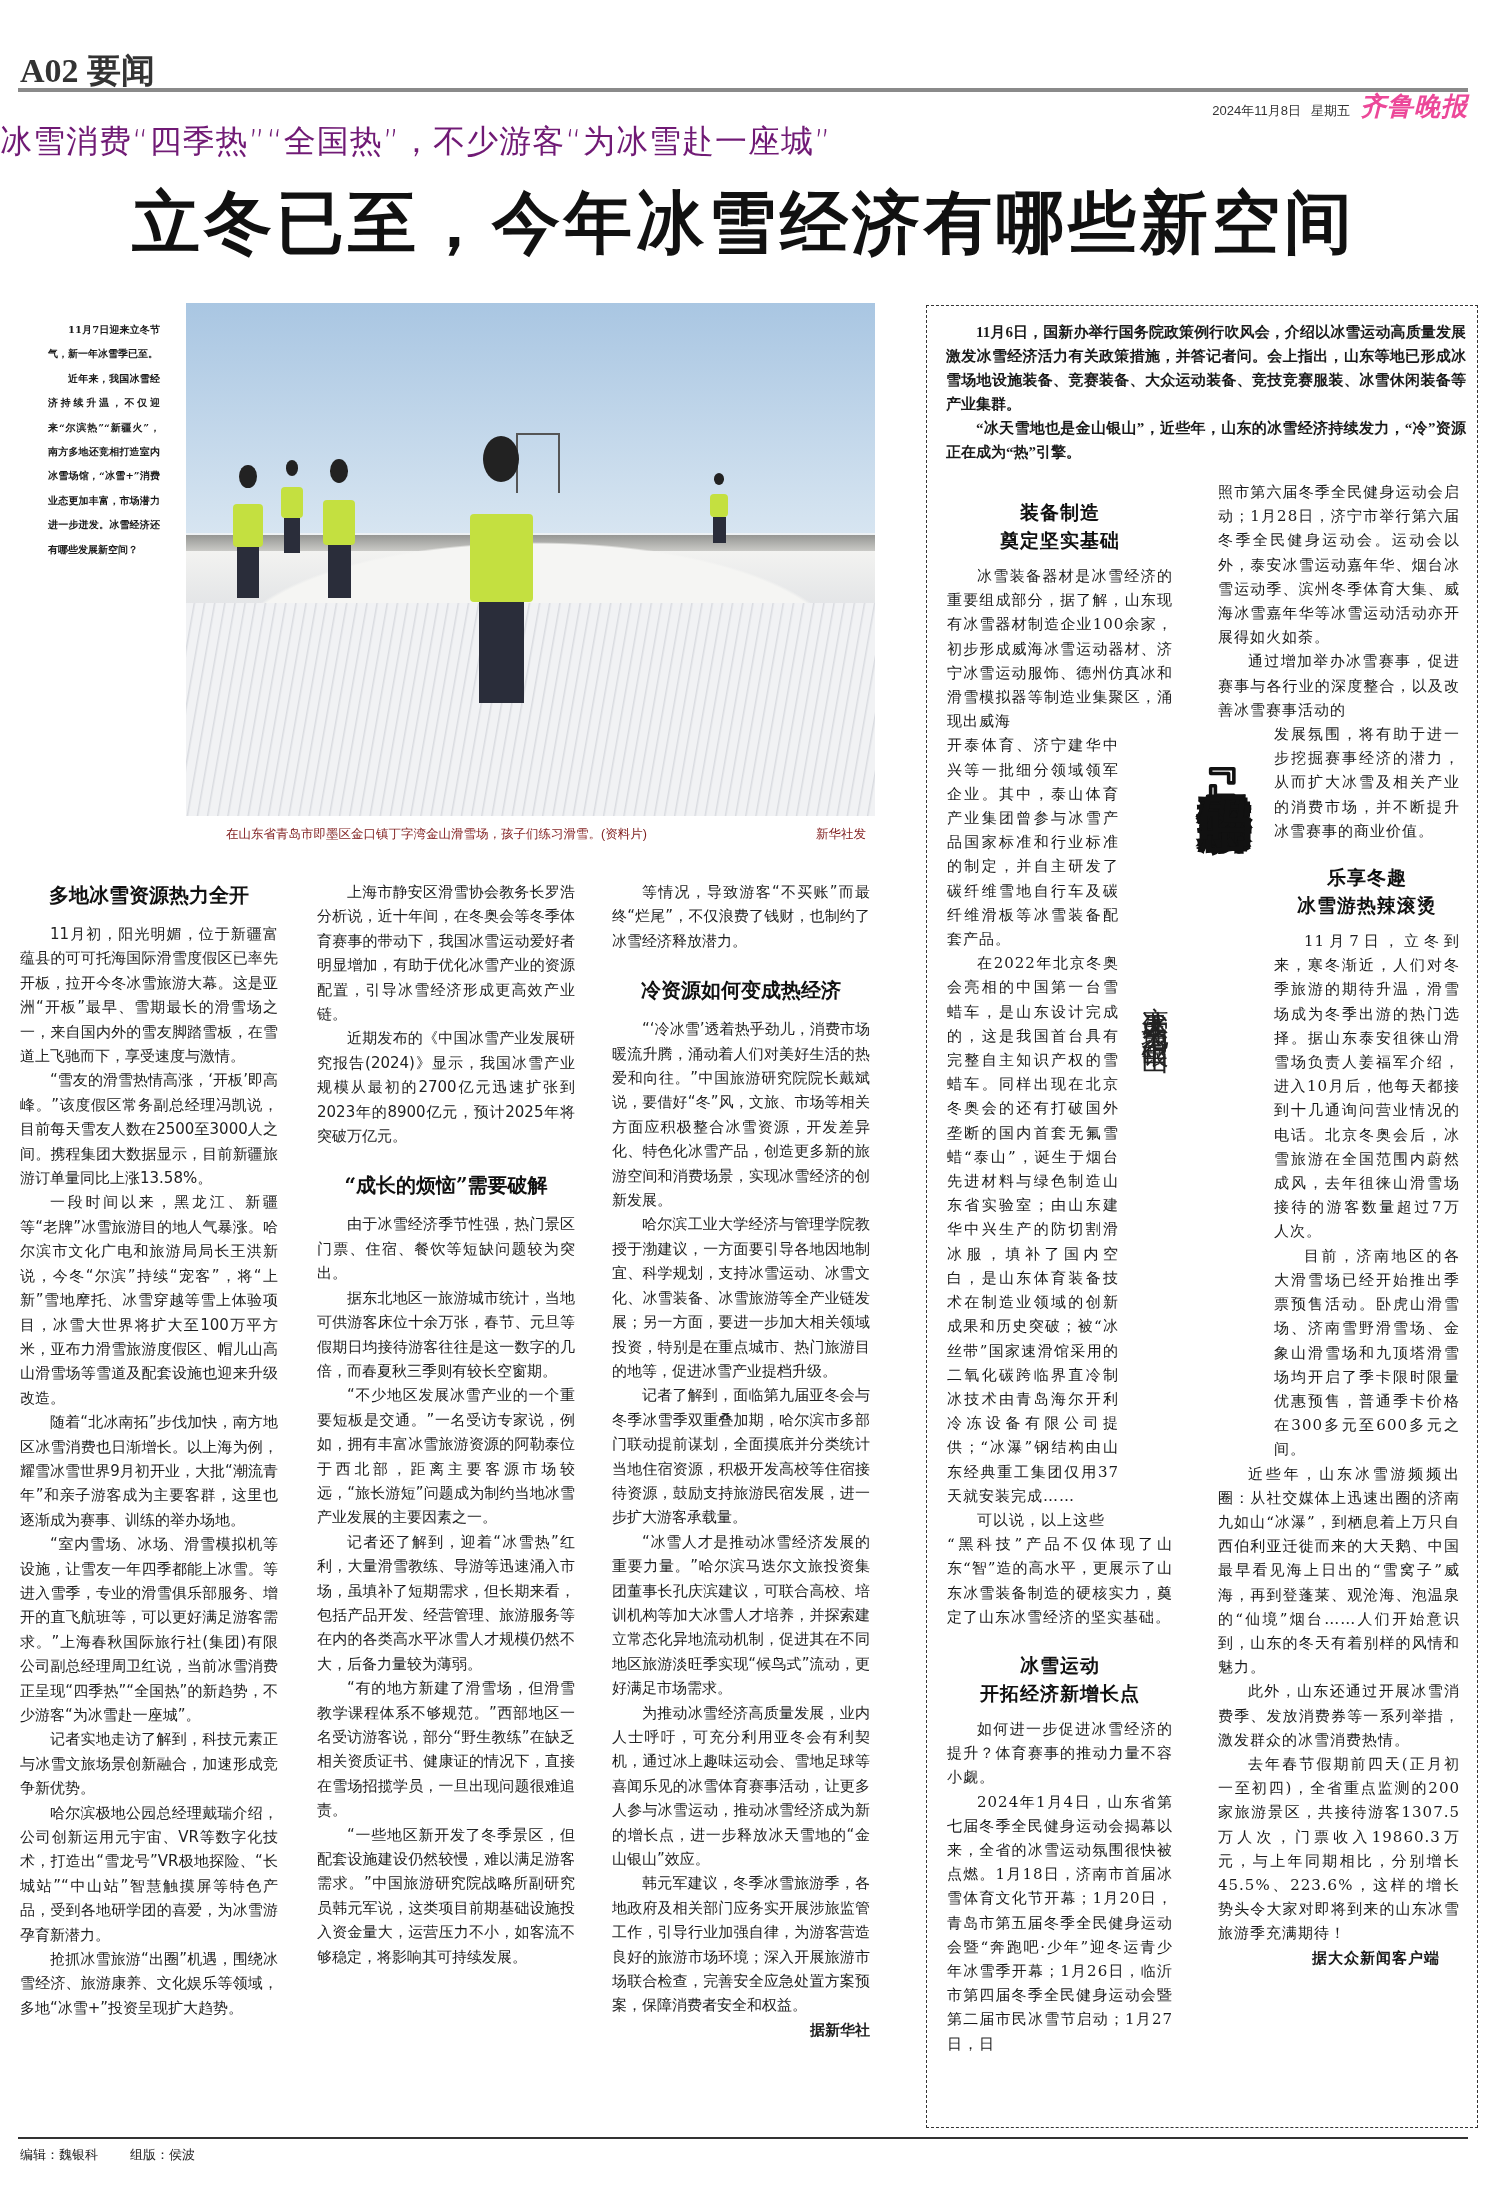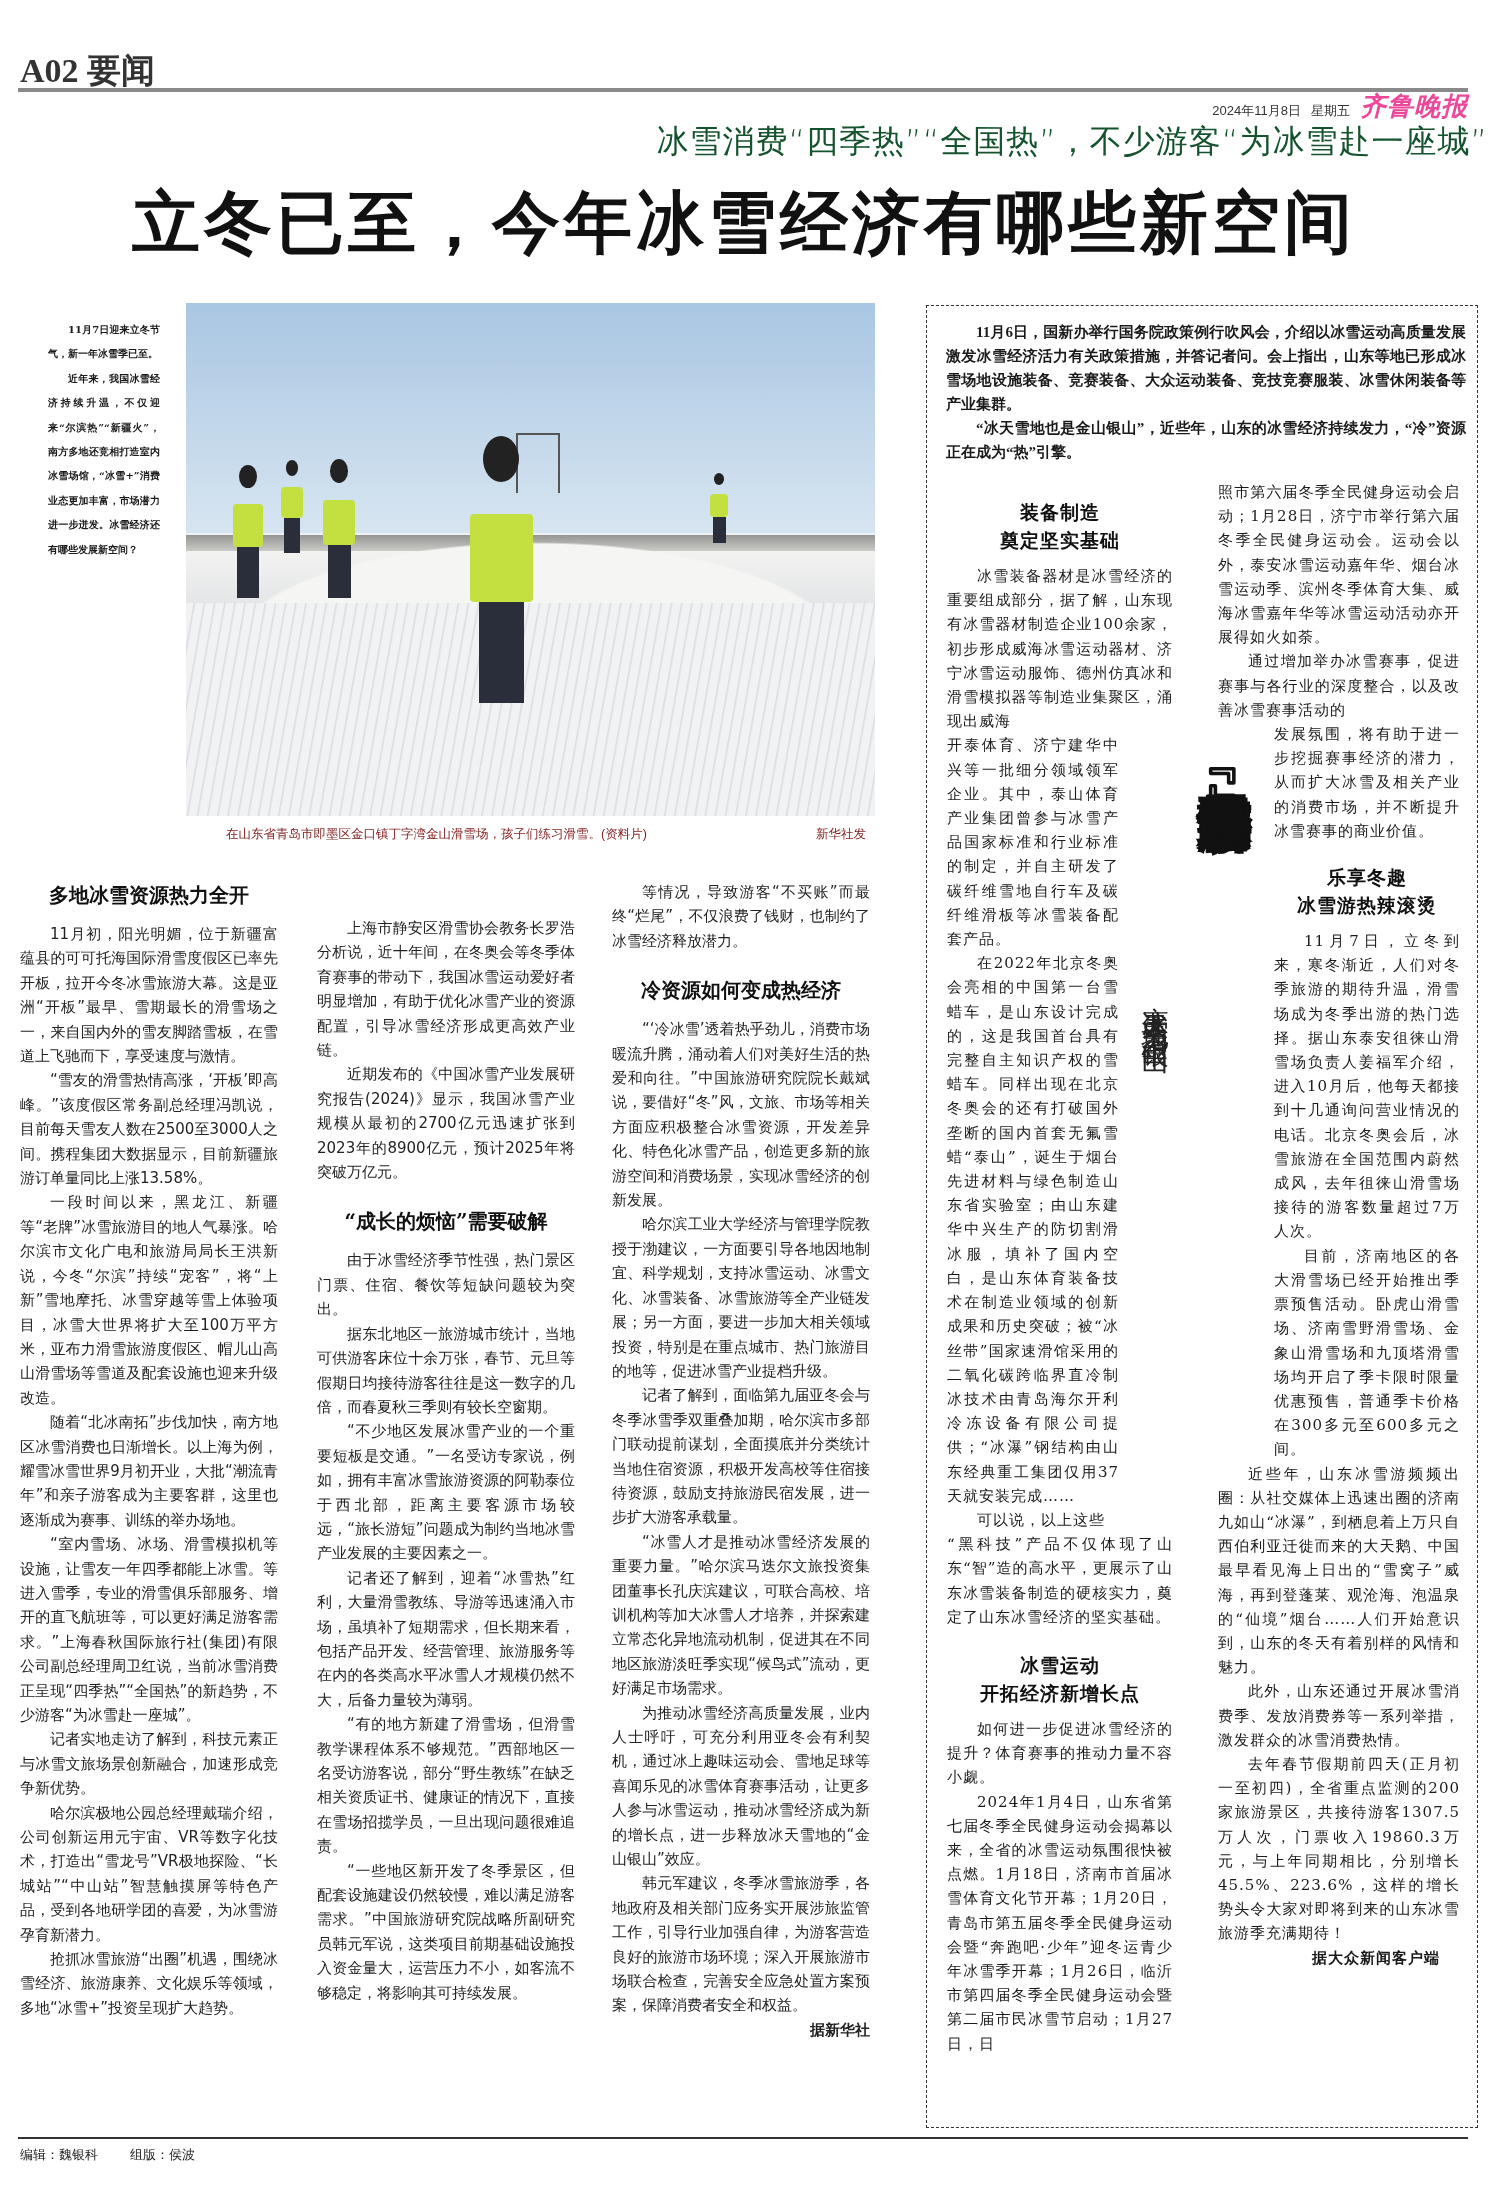--- a/index.html
+++ b/index.html
@@ -7,21 +7,21 @@
   body { position: relative; font-family: "DejaVu Serif", "Liberation Serif", serif; color: #1a1a1a; }
 
   .masthead { position: absolute; left: 18px; top: 38px; width: 1450px; height: 52px; }
   .page-no { position: absolute; left: 2px; top: 10px; font-family: "Liberation Serif", serif; font-size: 34px; font-weight: bold; color: #333; letter-spacing: 0px; }
   .masthead-right { position: absolute; right: 0; top: 16px; display: flex; align-items: baseline; gap: 10px; }
   .date { font-family: "Liberation Sans", sans-serif; font-size: 13px; color: #333; }
   .weekday { font-family: "Liberation Sans", sans-serif; font-size: 13px; color: #333; margin-top: 48px; }
   .paper-name { font-family: "DejaVu Serif", serif; font-size: 26px; font-weight: bold; color: #ec4899; font-style: italic; letter-spacing: 1px; }
   .rule-top { position: absolute; left: 18px; top: 88px; width: 1450px; height: 4px; background: #8a8a8a; }
 
-  .subhead { position: absolute; left: 0; top: 120px; width: 1488px; text-align: right; font-family: "DejaVu Sans", sans-serif; font-size: 32px; color: #14532d; letter-spacing: 1px; font-weight: 300; }
+  .subhead { position: absolute; left: 0; top: 120px; width: 1488px; text-align: left; font-family: "DejaVu Sans", sans-serif; font-size: 32px; color: #701a75; letter-spacing: 1px; font-weight: 300; }
   .headline { position: absolute; left: 0; top: 178px; width: 1488px; text-align: center; font-family: "DejaVu Serif", serif; font-size: 68px; font-weight: bold; color: #111; letter-spacing: 4px; }
 
   .lead { position: absolute; left: 48px; top: 318px; width: 112px; font-size: 10px; line-height: 24.4px; font-weight: bold; text-align: justify; }
   .lead p { text-indent: 2em; }
 
   .photo { position: absolute; left: 186px; top: 303px; width: 689px; height: 513px; overflow: hidden; background: linear-gradient(180deg, #cfdfef 0%, #e7eff7 42%, #f3f3f1 48%, #dfe1e4 62%, #eceef0 100%); }
   .photo .sky { position: absolute; left: 0; top: 0; width: 100%; height: 230px; background: linear-gradient(180deg, #a9c6e2 0%, #d7e5f1 100%); }
   .photo .hill { position: absolute; left: -40px; top: 210px; width: 780px; height: 140px; background: radial-gradient(ellipse at 50% 100%, #f5f5f3 55%, transparent 56%); }
   .photo .ridge { position: absolute; left: 0; top: 232px; width: 100%; height: 16px; background: linear-gradient(180deg, #6f6f6a, #b8b8b4); opacity: 0.7; }
   .photo .tower { position: absolute; left: 330px; top: 130px; width: 44px; height: 60px; border: 2px solid #555; border-bottom: none; }
@@ -29,21 +29,21 @@
   .skier { position: absolute; border-radius: 40% 40% 10% 10%; }
   .skier .vest { position: absolute; left: 15%; top: 18%; width: 70%; height: 38%; background: #c4e040; border-radius: 4px; }
   .skier .head { position: absolute; left: 30%; top: -16%; width: 40%; height: 20%; background: #222; border-radius: 50%; }
   .skier .legs { position: absolute; left: 25%; top: 56%; width: 50%; height: 44%; background: #2a2d3a; }
   .caption { position: absolute; left: 226px; top: 826px; width: 640px; font-family: Liberation Sans, sans-serif; font-size: 12.5px; color: #7f1d1d; display: flex; justify-content: space-between; }
 
   .col { position: absolute; font-size: 15px; line-height: 24.4px; text-align: justify; font-family: "DejaVu Sans", sans-serif; color: #222; }
   .col p { text-indent: 2em; }
   .sec-title { font-family: "DejaVu Serif", serif; font-weight: bold; font-size: 20px; line-height: 30px; text-align: center; color: #111; margin: 22px 0 12px; text-indent: 0 !important; }
   .col-a { left: 20px; top: 880px; width: 258px; }
-  .col-b { left: 317px; top: 916px; width: 258px; }
+  .col-b { left: 317px; top: 880px; width: 258px; }
   .col-c { left: 612px; top: 880px; width: 258px; }
 
   .box { position: absolute; left: 926px; top: 305px; width: 552px; height: 1823px; border: 1px dashed #333; }
   .box-intro { position: absolute; left: 946px; top: 320px; width: 520px; font-size: 15px; line-height: 24px; font-weight: bold; font-family: Liberation Serif, serif; text-align: justify; }
   .box-intro p { text-indent: 2em; }
   .box-col { position: absolute; font-family: "DejaVu Serif", serif; font-size: 15px; line-height: 24.2px; letter-spacing: 1px; text-align: justify; }
   .box-col p { text-indent: 2em; }
   .box-col .sec-title { font-size: 19px; line-height: 28px; margin: 8px 0 10px; }
   .bc-1 { left: 947px; top: 490px; width: 226px; }
   .bc-1 .narrow { width: 172px; }

